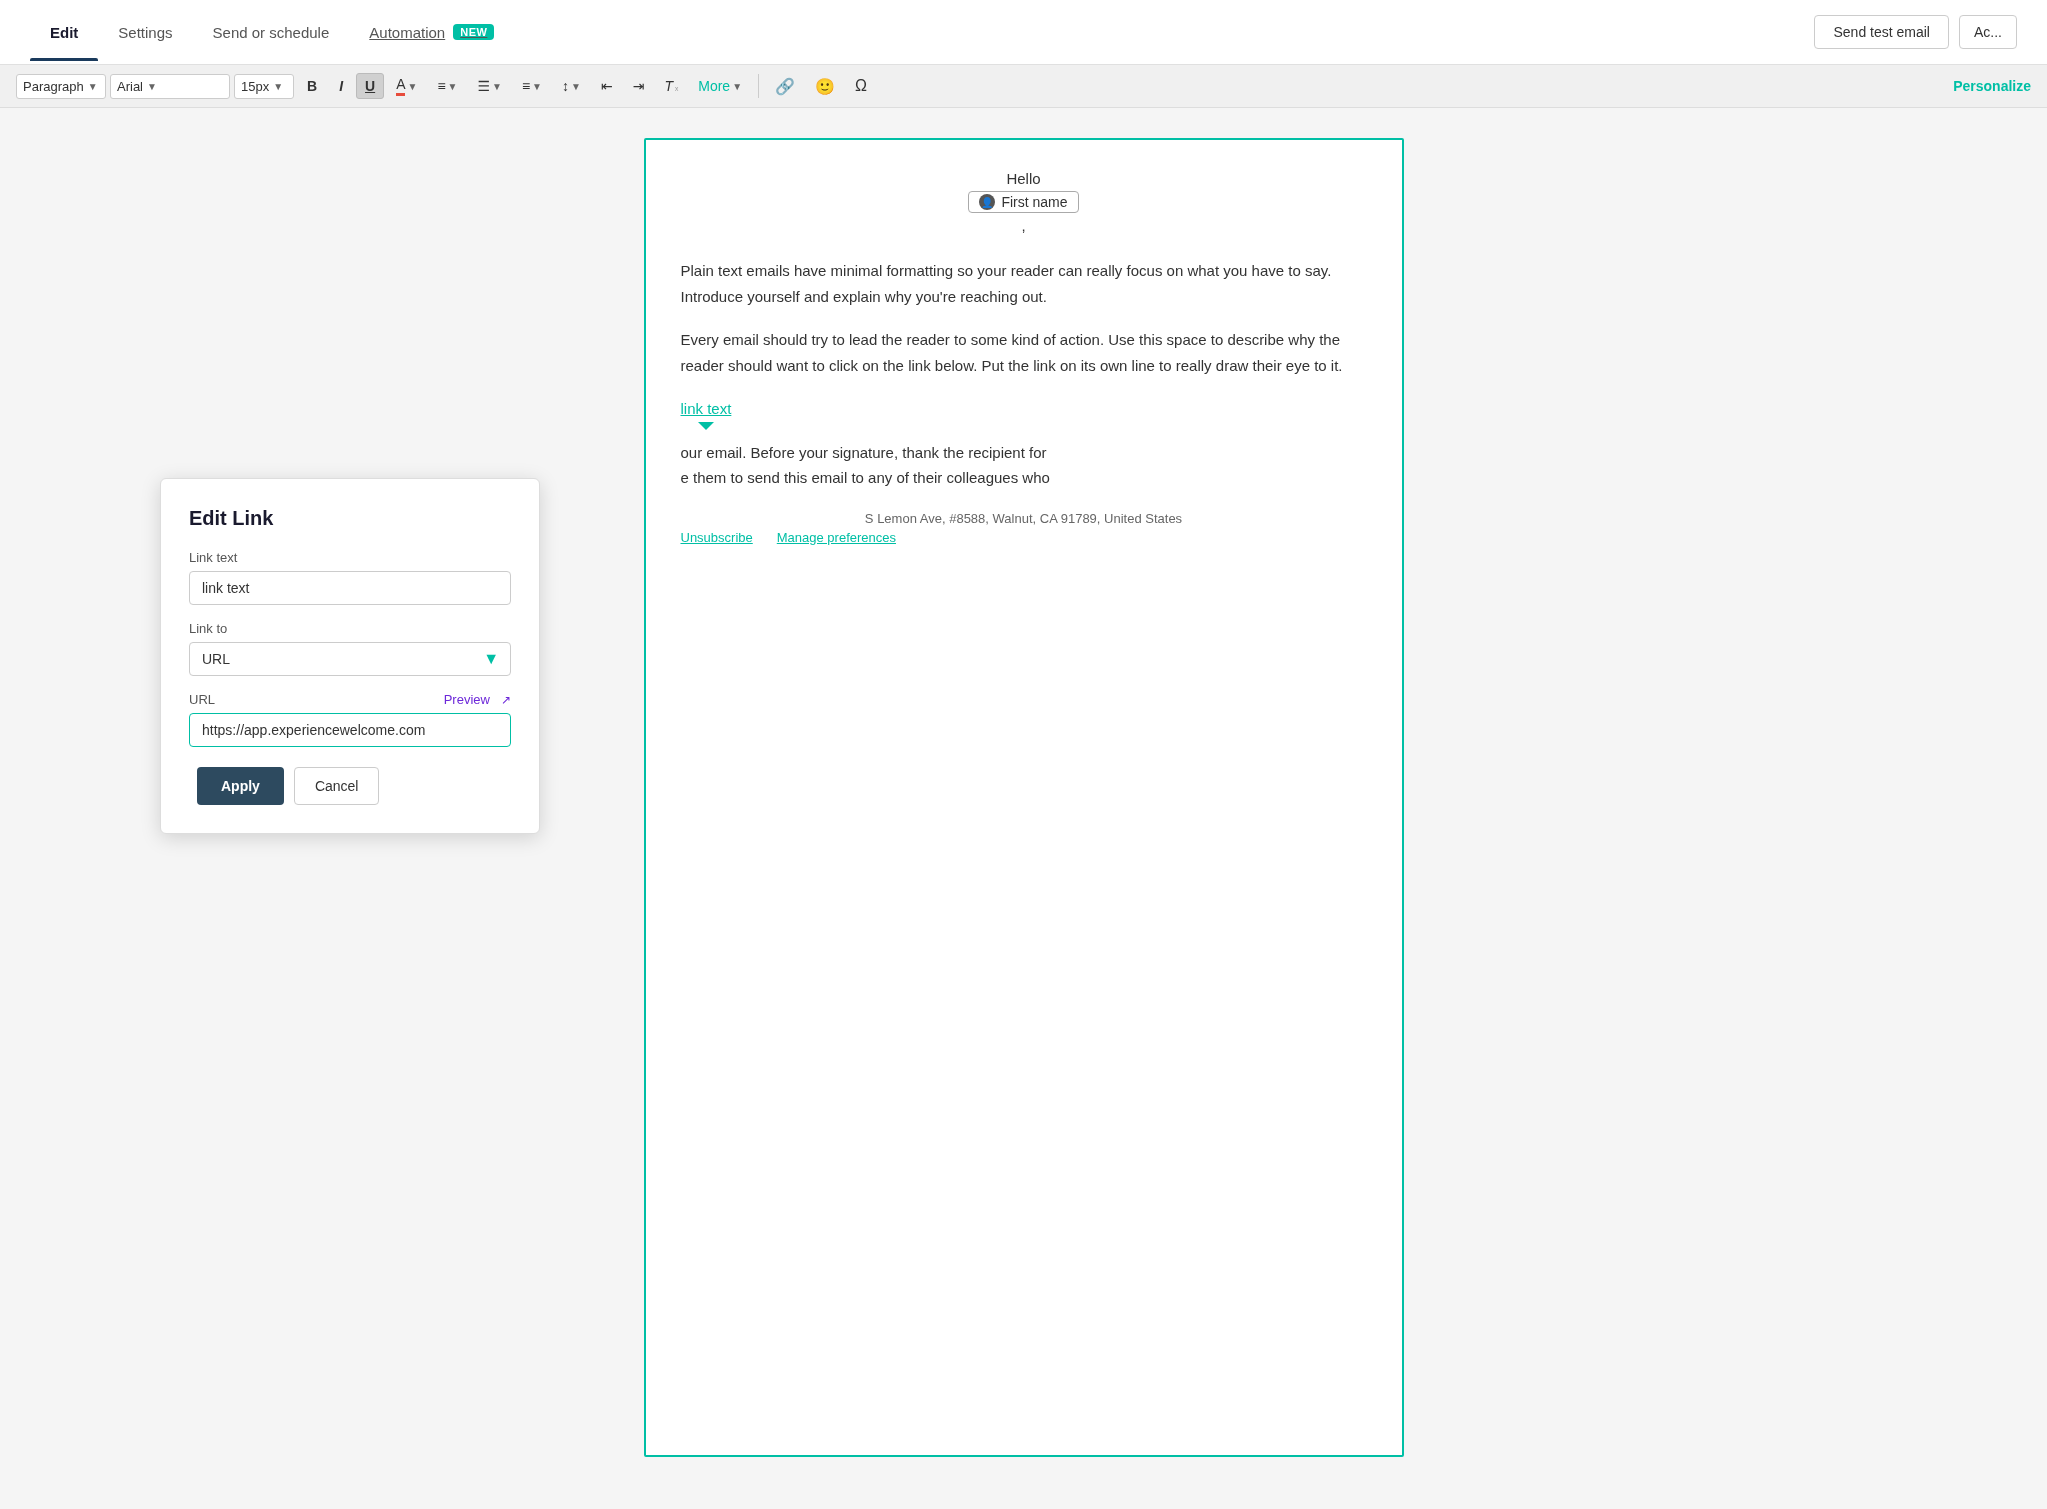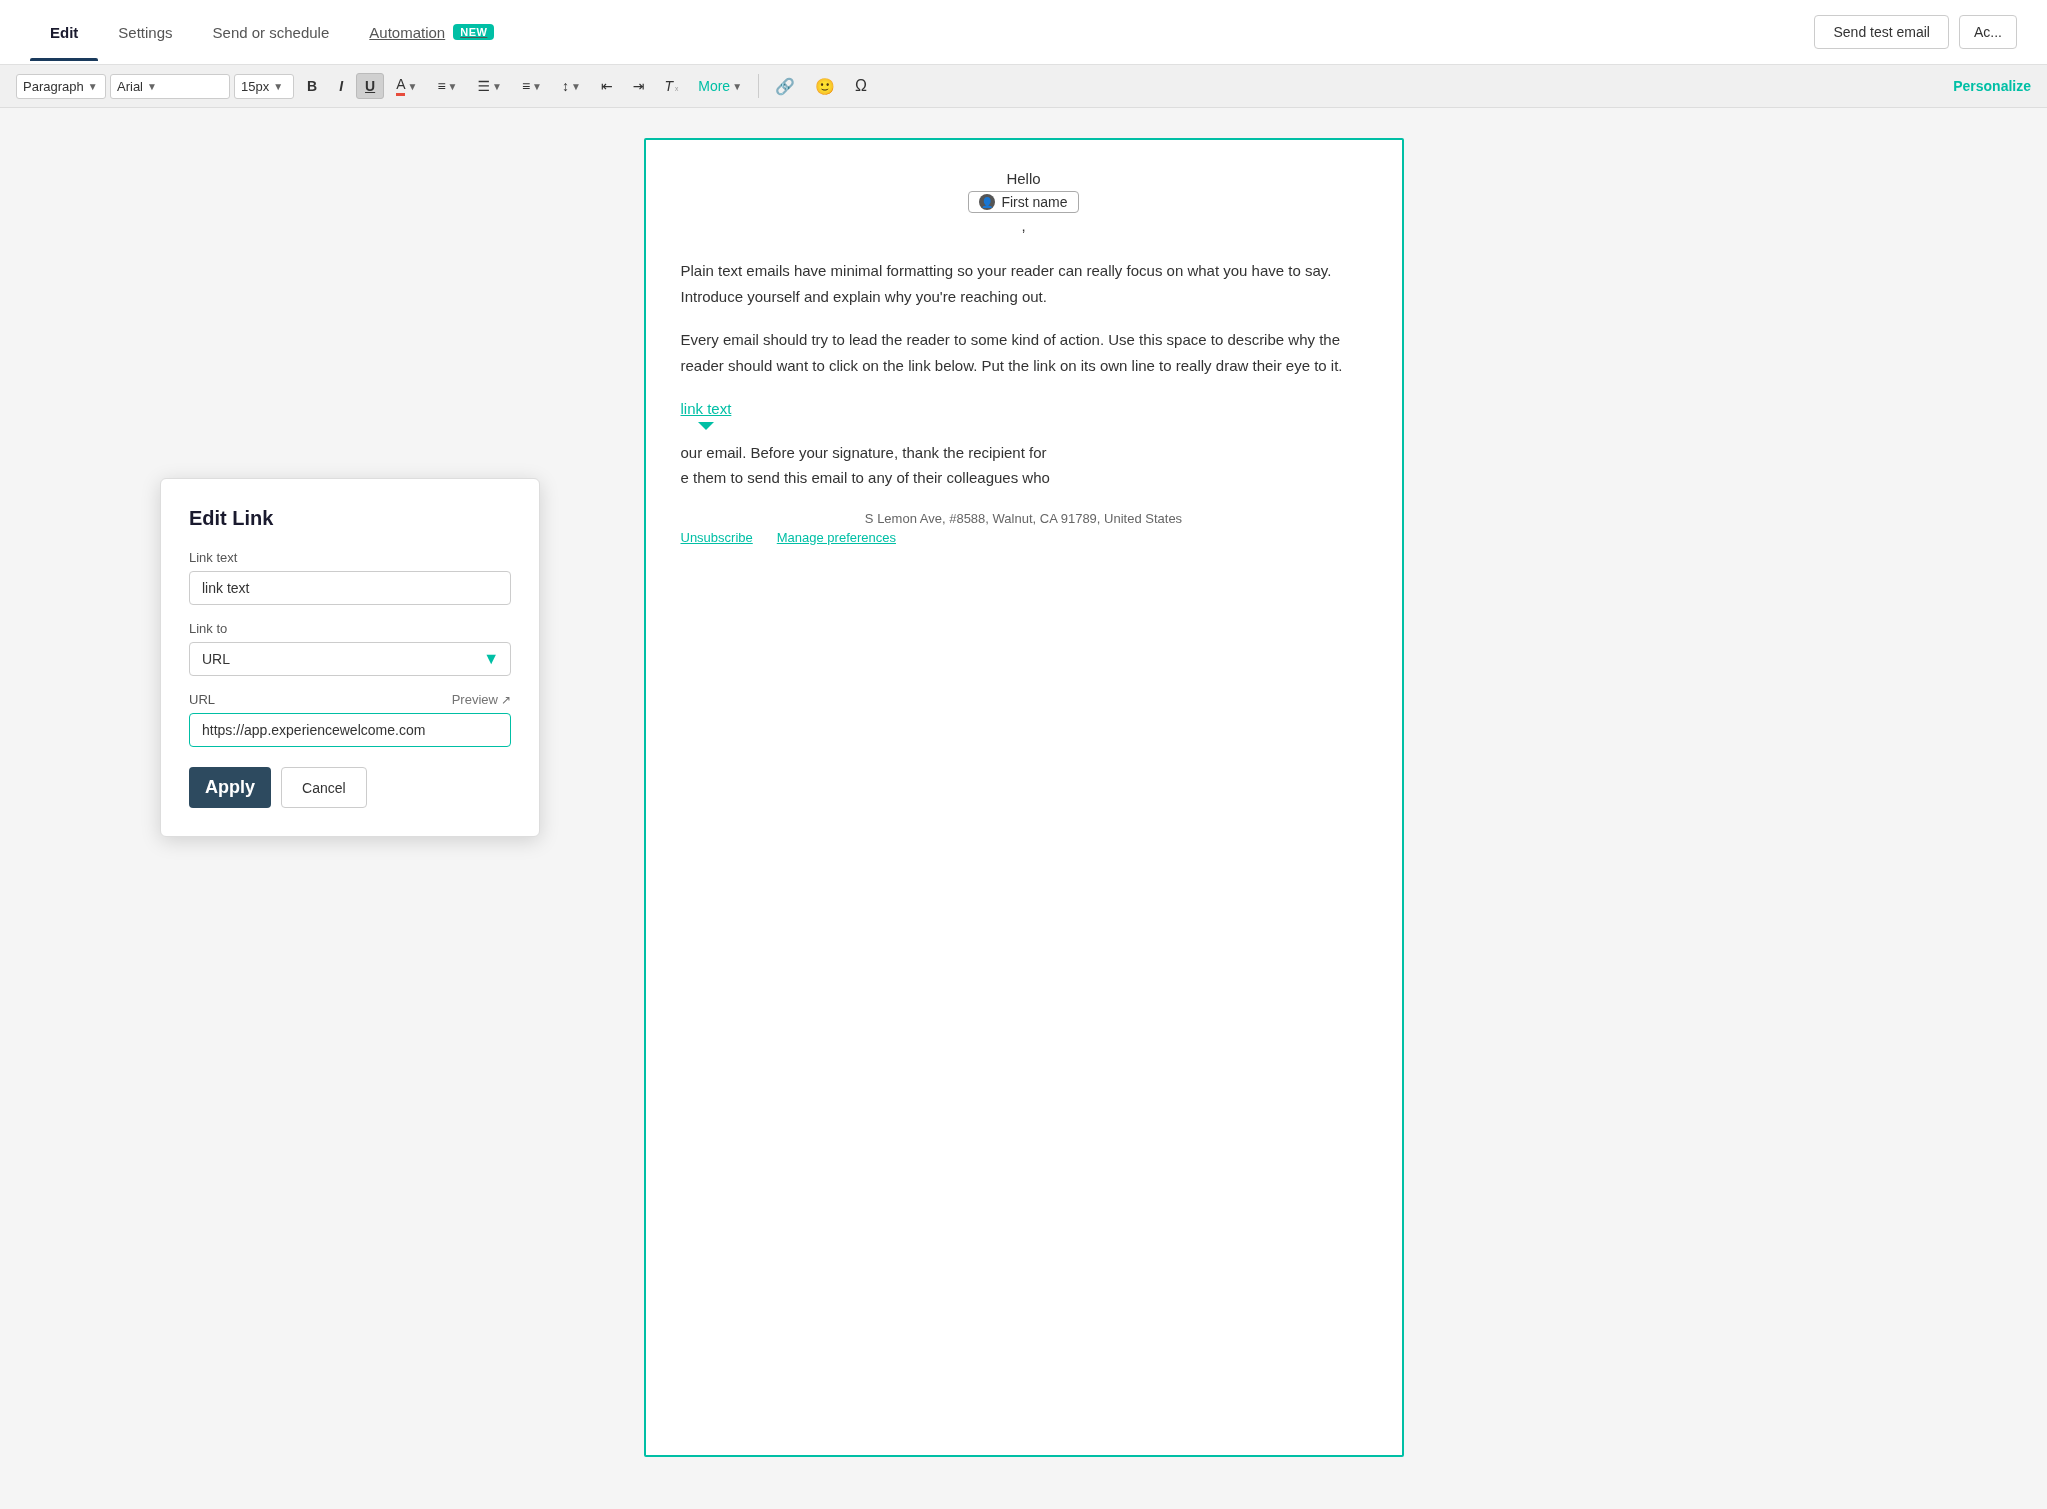--- a/index.html
+++ b/index.html
@@ -303,50 +303,51 @@
     }
     .url-row {
       display: flex;
       align-items: center;
       justify-content: space-between;
       margin-bottom: 6px;
     }
     .url-label { font-size: 13px; color: #555; }
     .preview-link {
       font-size: 13px;
-      color: #737373;
+      color: #6d28d9;
       text-decoration: none;
       cursor: pointer;
       display: flex;
       align-items: center;
-      gap: 3px;
+      gap: 11px;
     }
     .url-input {
       width: 100%;
       border: 1px solid #00bfa5;
       border-radius: 4px;
       padding: 8px 12px;
       font-size: 14px;
       color: #333;
       margin-bottom: 20px;
       outline: none;
     }
     .popup-actions {
       display: flex;
       gap: 10px;
     }
     .btn-apply {
       background: #2d4a5f;
       color: #fff;
       border: none;
-      padding: 10px 16px;
-      border-radius: 4px;
-      font-size: 18px;
+      padding: 10px 24px;
+      border-radius: 4px;
+      font-size: 14px;
       font-weight: 600;
       cursor: pointer;
+      margin-left: 8px;
     }
     .btn-cancel {
       background: #fff;
       color: #333;
       border: 1px solid #ccc;
       padding: 10px 20px;
       border-radius: 4px;
       font-size: 14px;
       cursor: pointer;
     }

